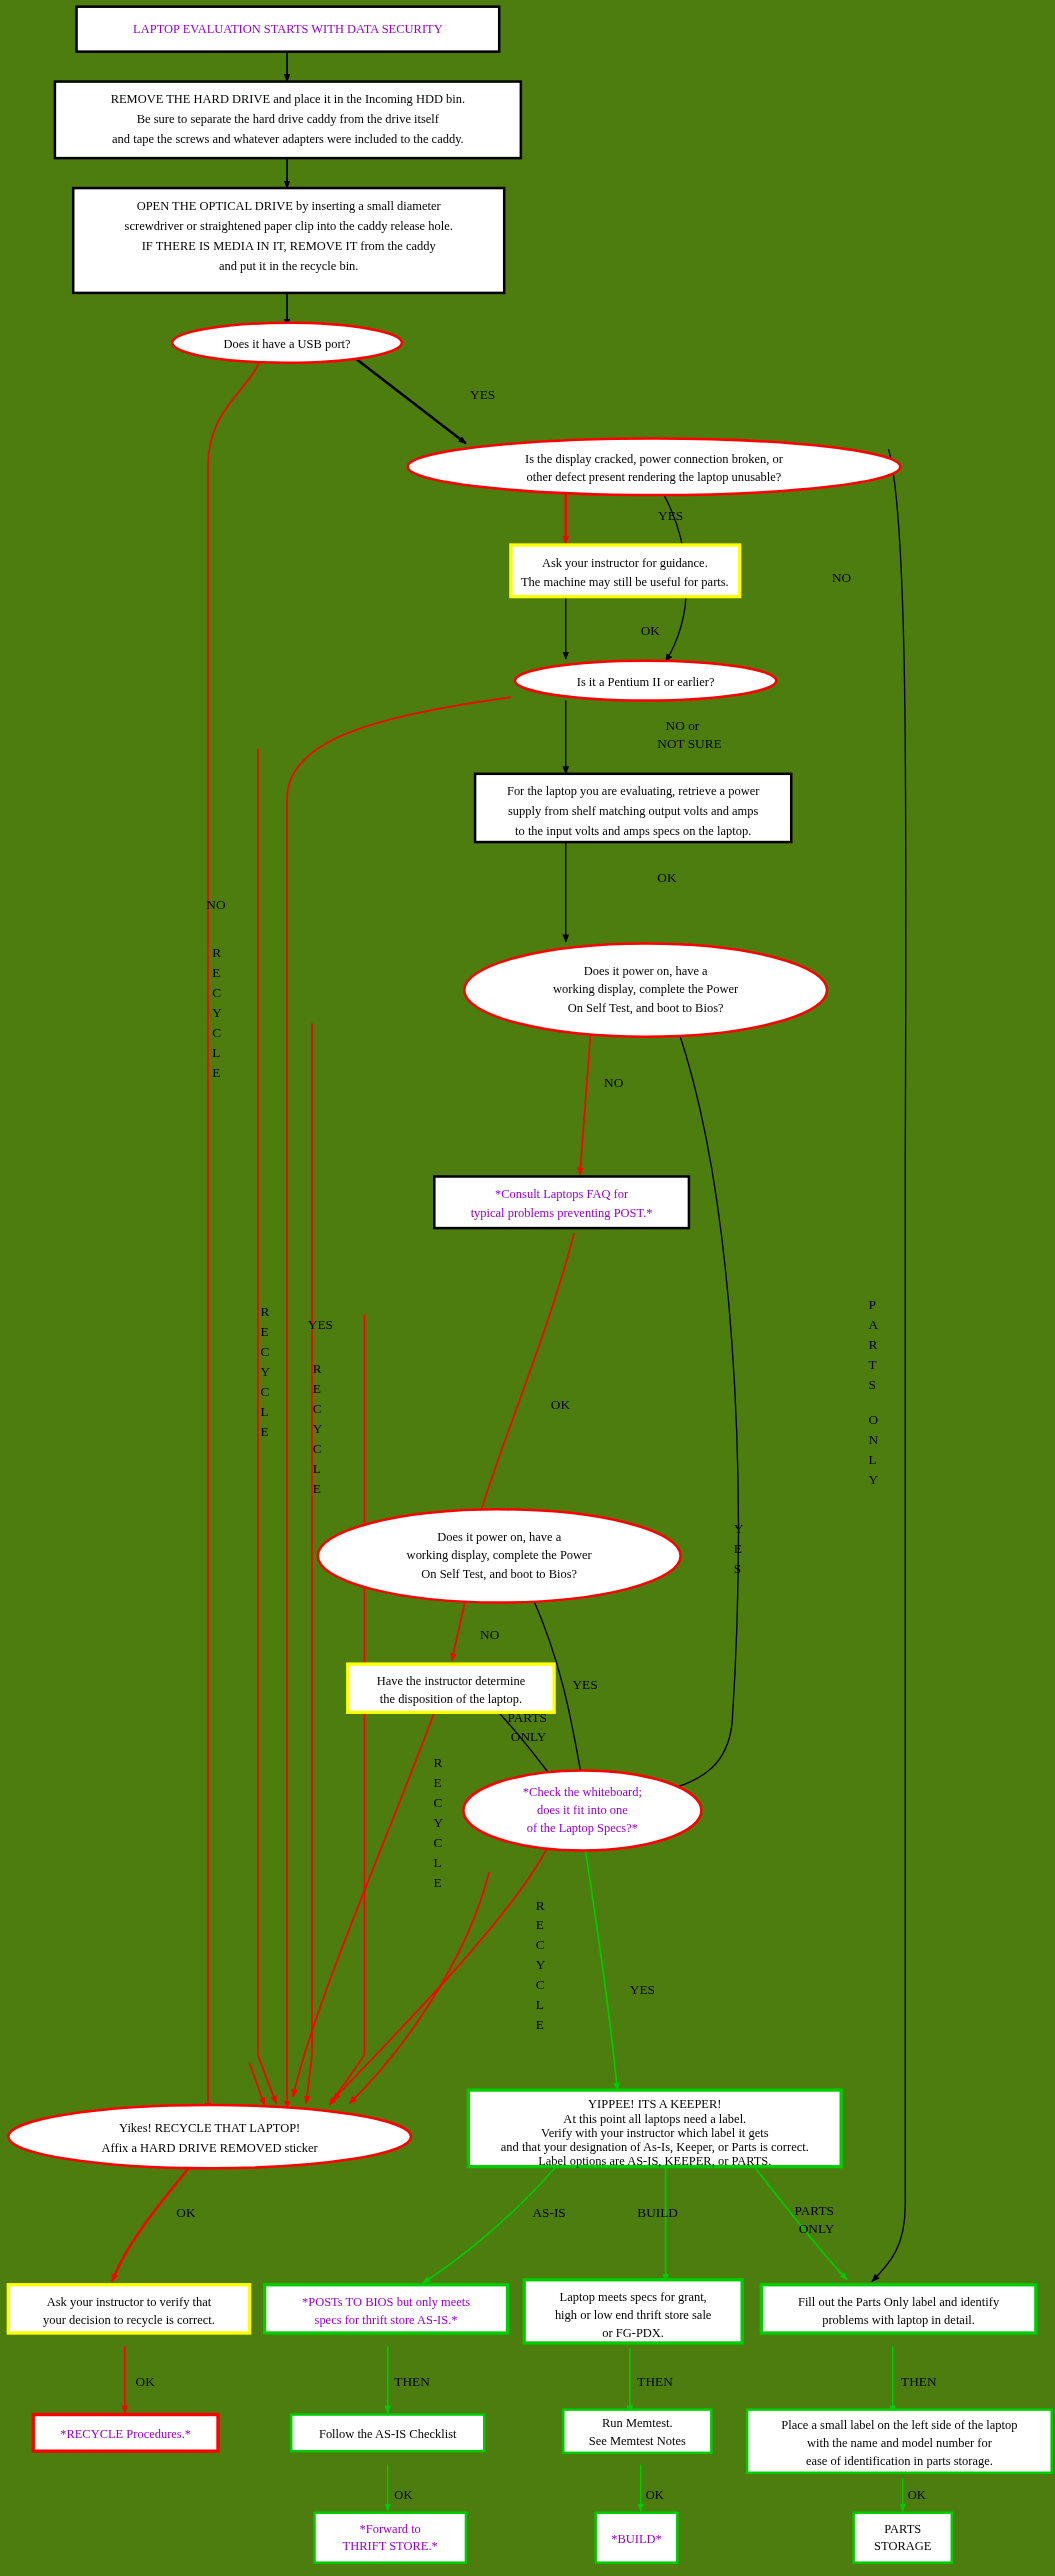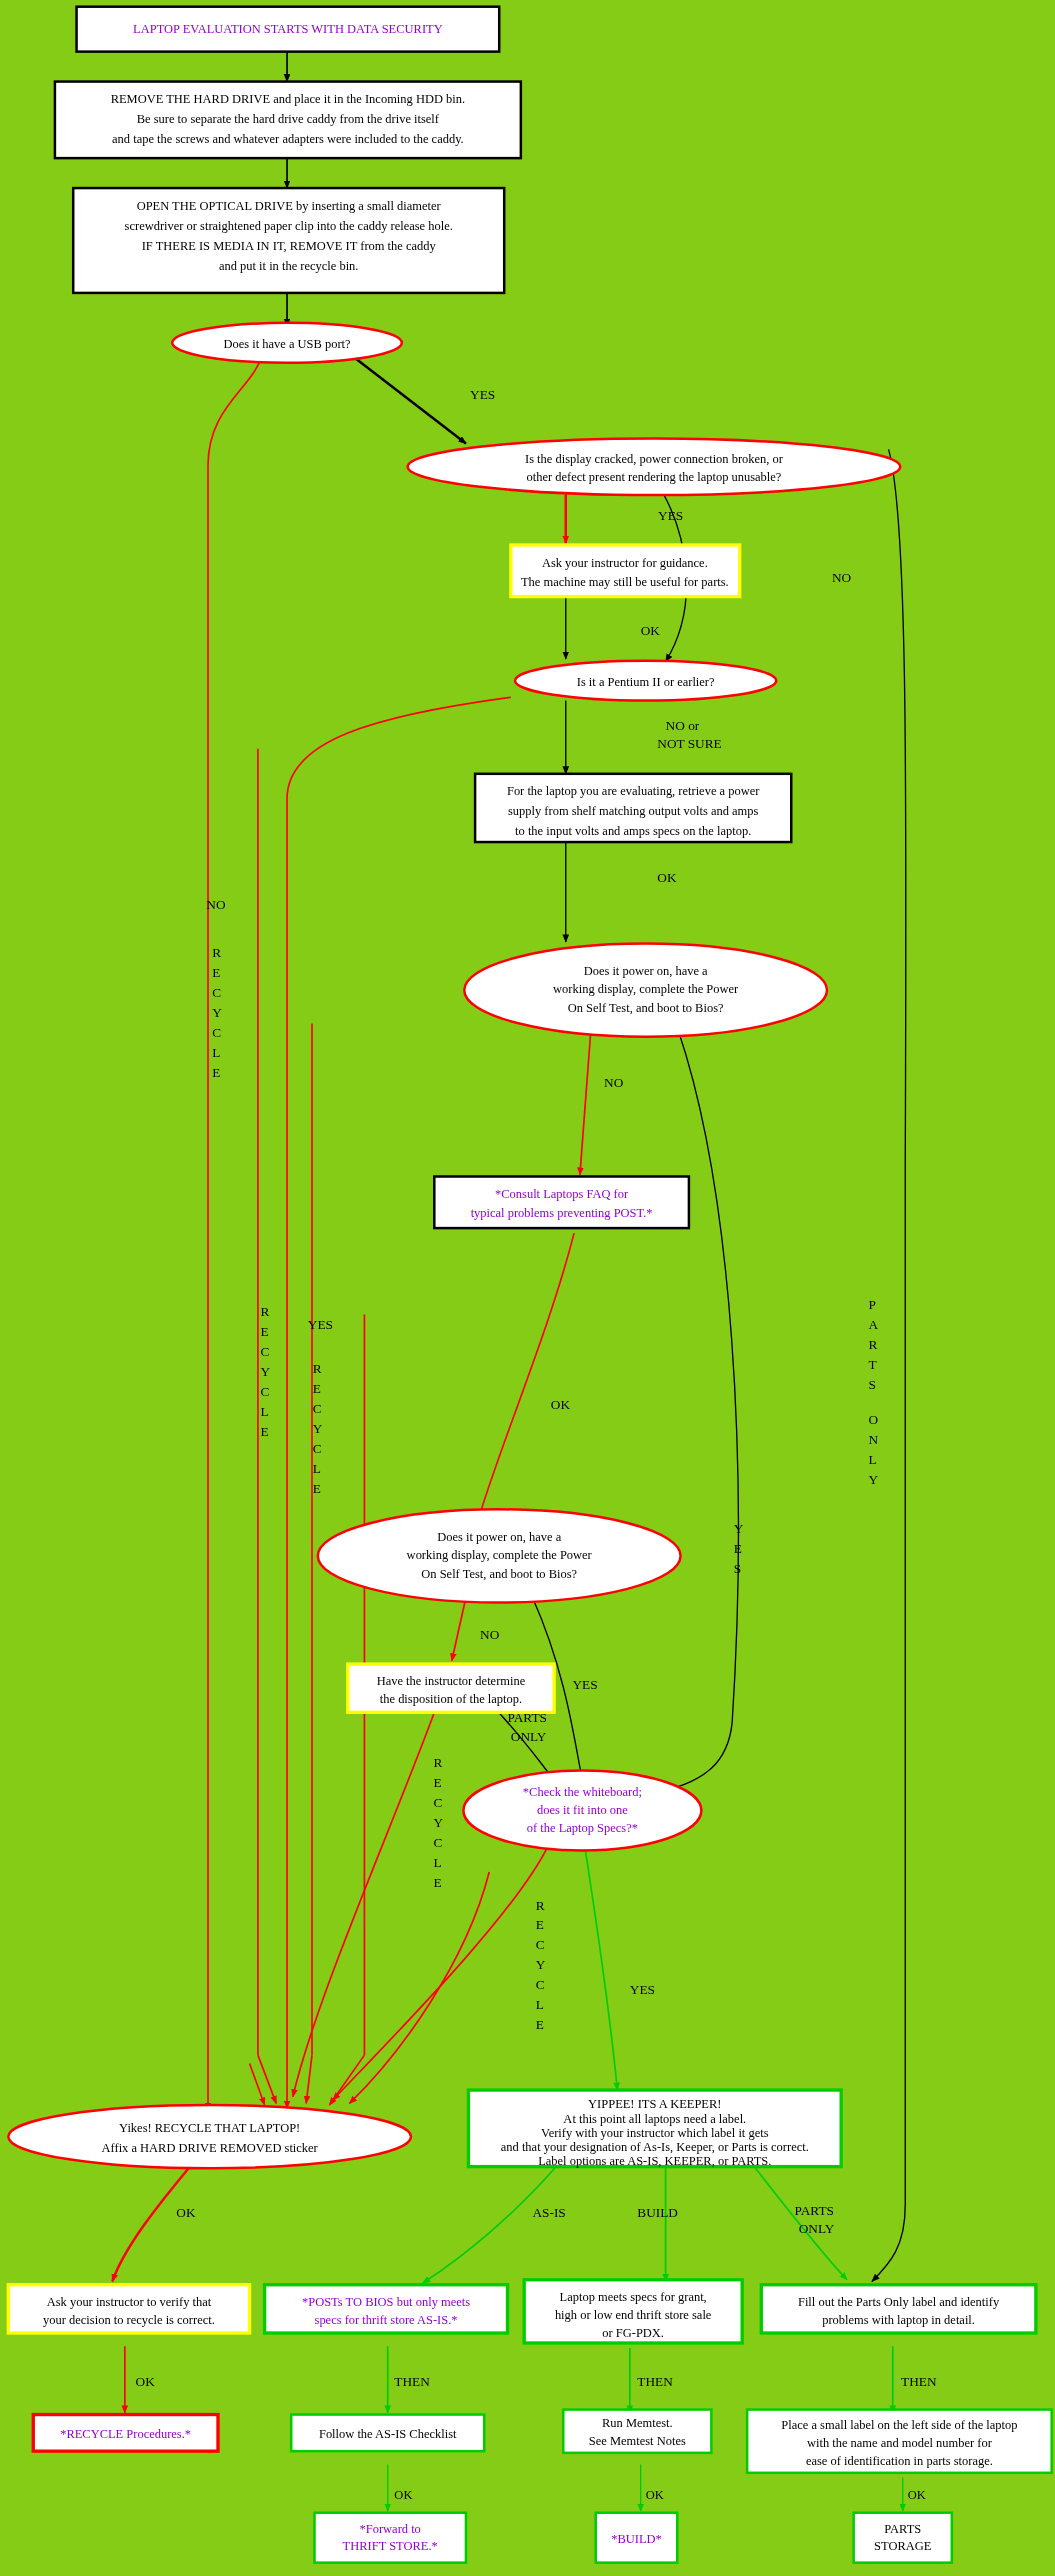--- a/index.html
+++ b/index.html
@@ -1,17 +1,17 @@
 <!DOCTYPE html>
 <html style="font-size:13.3px"><head>
 <meta charset="utf-8">
 <style>
   html,body{margin:0;padding:0;background:#ffffff;}
   body{font-family:"Liberation Serif", serif;}
-  #chart-root{position:relative;width:1055px;height:2576px;background:#84cc16;overflow:hidden;}
+  #chart-root{position:relative;width:1055px;height:2576px;background:#4d7c0f;overflow:hidden;}
   svg{position:absolute;left:0;top:0;width:1055px;height:2576px;}
   text{font-family:"Liberation Serif", serif;}
   .node-text{font-size:15px;fill:#000;}
   .edge-label{font-size:16px;fill:#000;}
   .edge-label-sm{font-size:15px;fill:#000;}
   .purple{fill:#9400d3;}
 </style>
 </head>
 <body>
 

